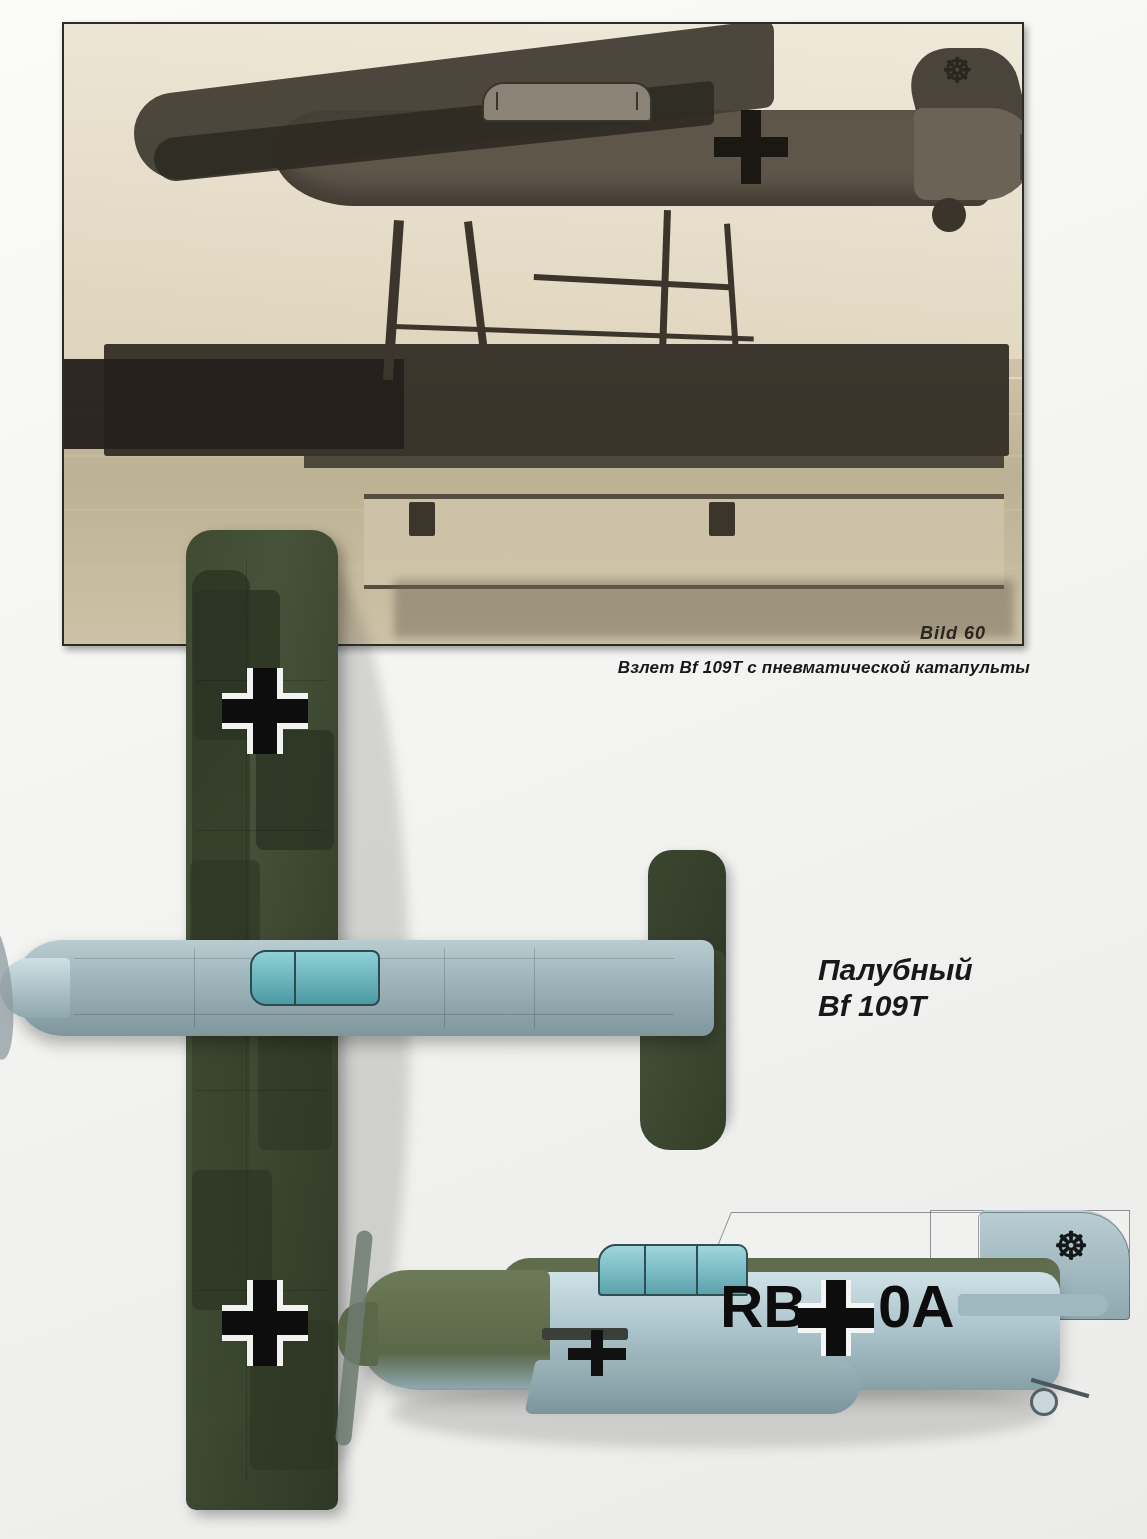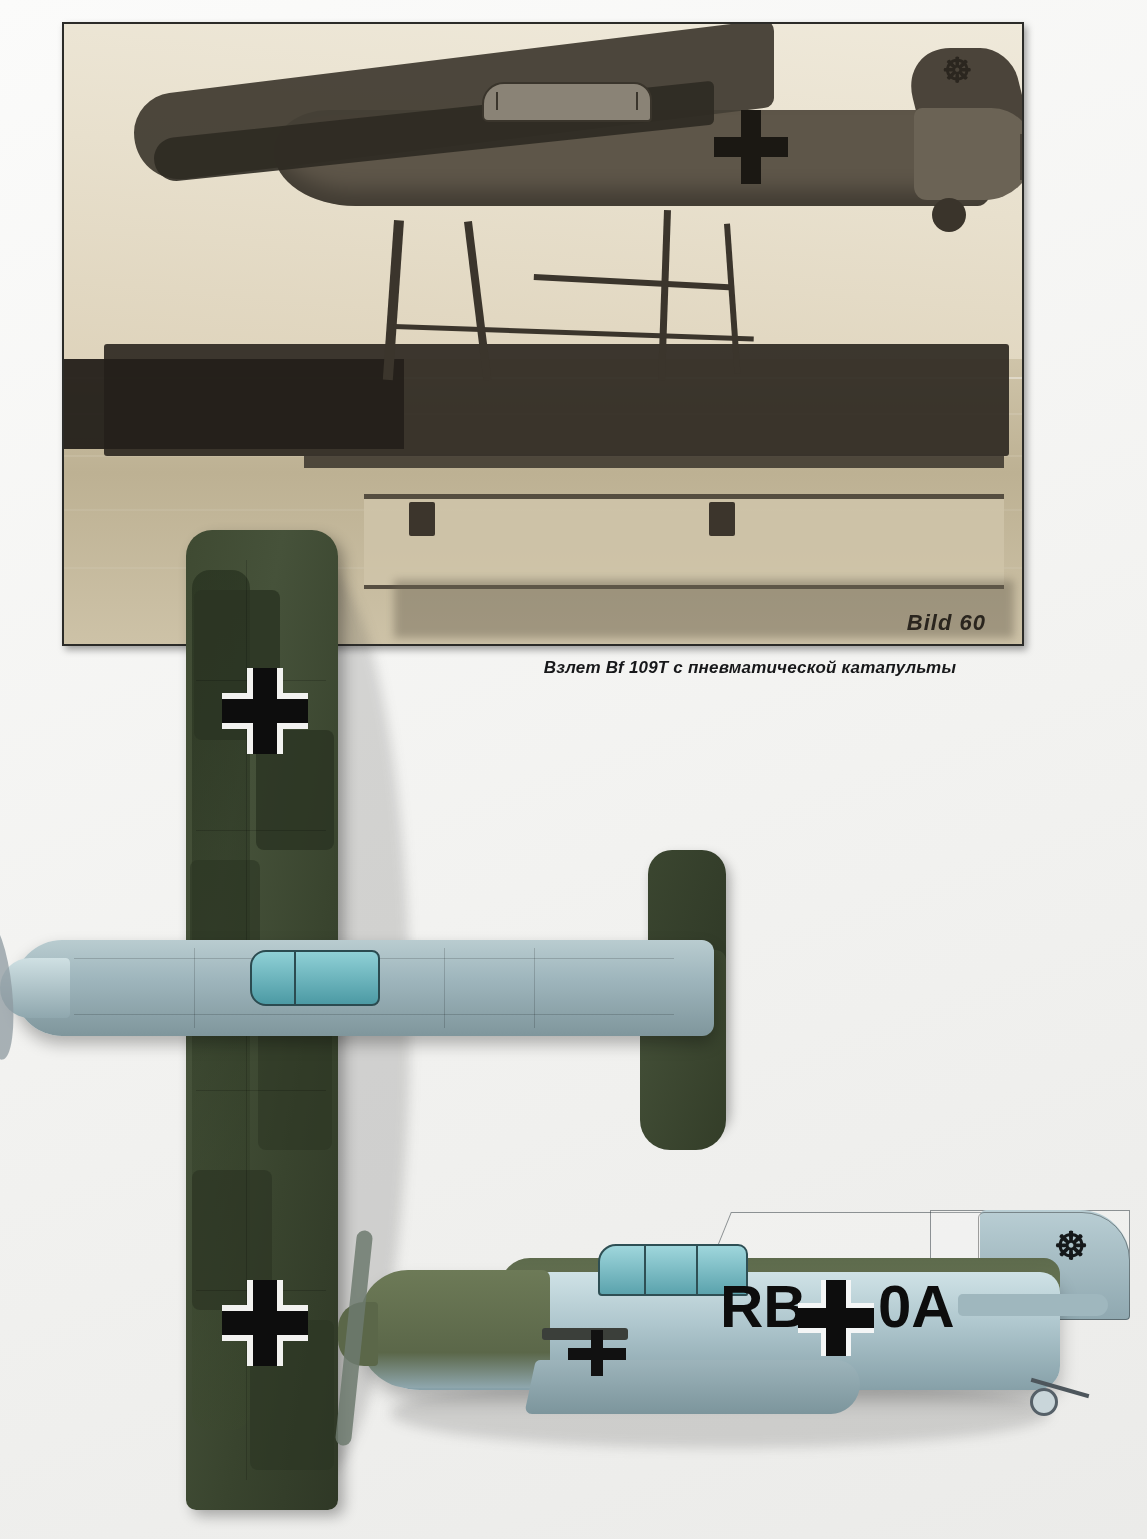--- a/index.html
+++ b/index.html
@@ -252,34 +252,34 @@
     width: 36px;
     height: 36px;
     color: #2b261f;
     font-size: 34px;
     font-weight: 700;
     line-height: 36px;
   }
   .photo-caption-bild {
     position: absolute;
     right: 36px;
-    bottom: 8px;
+    bottom: 0;
     color: #2a251e;
     font-weight: 700;
     font-style: italic;
-    font-size: 22px;
+    font-size: 18px;
     letter-spacing: 1px;
   }
 
   .caption-photo {
     position: absolute;
     left: 470px;
     top: 658px;
     width: 560px;
-    text-align: center;
+    text-align: right;
     font-size: 17px;
     font-weight: 700;
     font-style: italic;
     color: #17181a;
     letter-spacing: 0.2px;
   }
 
   
   .title-block {
     position: absolute;
@@ -704,20 +704,22 @@
       <div class="panel-line-v" style="left:180px; top:8px; height:80px;"></div>
       <div class="panel-line-v" style="left:430px; top:8px; height:80px;"></div>
       <div class="panel-line-v" style="left:520px; top:8px; height:80px;"></div>
     </div>
     <div class="pv-nose"></div>
     <div class="pv-prop"></div>
     <div class="pv-canopy"></div>
   </div>
 
   <div class="title-block">
+    <div>Палубный</div>
+    <div>Bf 109T</div>
   </div>
 
   <div class="sideview">
     <div class="shadow-blob" style="left:60px; top:168px; width:660px; height:70px;"></div>
 
     <div class="ghost-line" style="left:390px; top:2px; width:350px; height:54px; border-radius:0 0 0 0; transform: skewX(-22deg);"></div>
     <div class="ghost-line" style="left:600px; top:0px; width:200px; height:58px;"></div>
 
     <div class="sv-tailfin"></div>
     <div class="sv-rudder-outline"></div>

